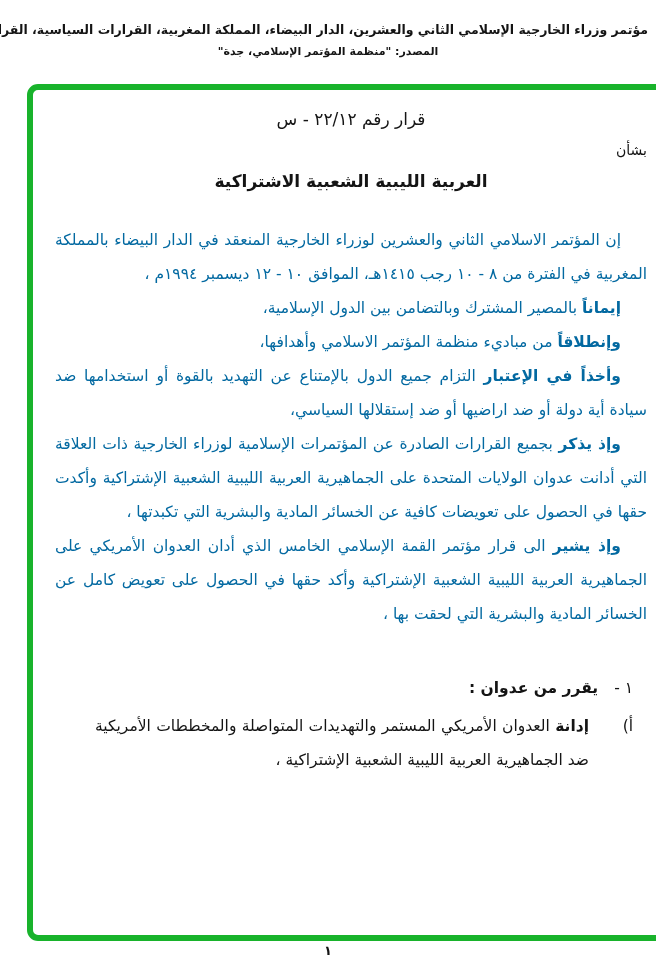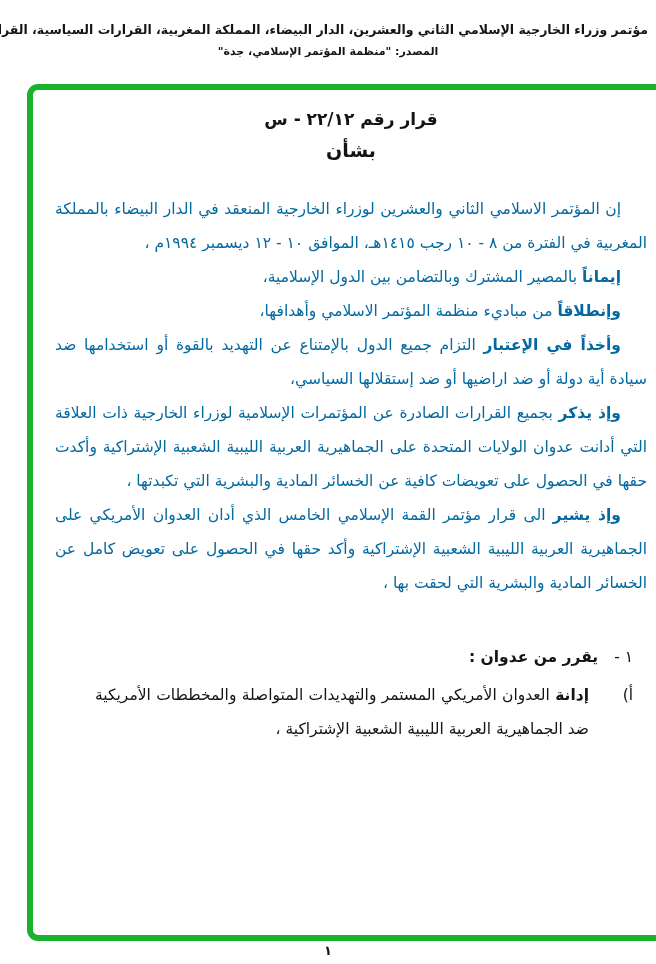--- a/index.html
+++ b/index.html
@@ -26,22 +26,22 @@
 
   
   .doc-frame{
     position:absolute;left:27px;top:84px;width:592px;height:835px;
     border:6px solid #18b32b;border-radius:11px;
     padding:10px 22px 0 22px;box-sizing:content-box;
     direction:rtl;
   }
 
   .doc-title{text-align:center;margin-top:4px;direction:rtl;}
-  .doc-title .t1{font-size:17px;font-weight:bold;line-height:31px;}
-  .doc-title .t2{font-size:19px;font-weight:bold;line-height:31px;}
+  .doc-title .t1{font-size:17px;font-weight:normal;line-height:31px;}
+  .doc-title .t2{font-size:14px;font-weight:normal;line-height:31px;text-align:right;}
   .doc-title .t3,.doc-title .t4{font-size:17px;font-weight:bold;line-height:31px;}
 
   .doc-body{margin-top:26px;direction:rtl;}
   .para{
     margin:0;font-size:15.5px;line-height:34px;
     text-align:justify;text-indent:26px;color:#0369a1;
   }
   .para .lead{font-weight:bold;}
 
   .operative{margin-top:42px;direction:rtl;}
@@ -77,20 +77,21 @@
   <div class="top-header">
     <div class="line1">مؤتمر وزراء الخارجية الإسلامي الثاني والعشرين، الدار البيضاء، المملكة المغربية، القرارات السياسية، القرار الرقم ٢٢/١٢-س</div>
     <div class="line2">المصدر:  "منظمة المؤتمر الإسلامي، جدة"</div>
   </div>
 
   <div class="doc-frame">
 
     <div class="doc-title">
       <div class="t1">قرار رقم ٢٢/١٢ - س</div>
       <div class="t2">بشأن</div>
+      <div class="t4">العربية الليبية الشعبية الاشتراكية</div>
     </div>
 
     <div class="doc-body">
       <p class="para"><span class="lead"></span><span>إن المؤتمر الاسلامي الثاني والعشرين لوزراء الخارجية المنعقد في الدار البيضاء بالمملكة المغربية في الفترة من ٨ - ١٠ رجب ١٤١٥هـ، الموافق ١٠ - ١٢ ديسمبر ١٩٩٤م ،</span></p>
       <p class="para"><span class="lead">إيماناً</span><span> بالمصير المشترك وبالتضامن بين الدول الإسلامية،</span></p>
       <p class="para"><span class="lead">وإنطلاقاً</span><span> من مباديء منظمة المؤتمر الاسلامي وأهدافها،</span></p>
       <p class="para"><span class="lead">وأخذاً في الإعتبار</span><span> التزام جميع الدول بالإمتناع عن التهديد بالقوة أو استخدامها ضد سيادة أية دولة أو ضد اراضيها أو ضد إستقلالها السياسي،</span></p>
       <p class="para"><span class="lead">وإذ يذكر</span><span> بجميع القرارات الصادرة عن المؤتمرات الإسلامية لوزراء الخارجية ذات العلاقة التي أدانت عدوان الولايات المتحدة على الجماهيرية العربية الليبية الشعبية الإشتراكية وأكدت حقها في الحصول على تعويضات كافية عن الخسائر المادية والبشرية التي تكبدتها ،</span></p>
       <p class="para"><span class="lead">وإذ يشير</span><span> الى قرار مؤتمر القمة الإسلامي الخامس الذي أدان العدوان الأمريكي على الجماهيرية العربية الليبية الشعبية الإشتراكية وأكد حقها في الحصول على تعويض كامل عن الخسائر المادية والبشرية التي لحقت بها ،</span></p>
     </div>

